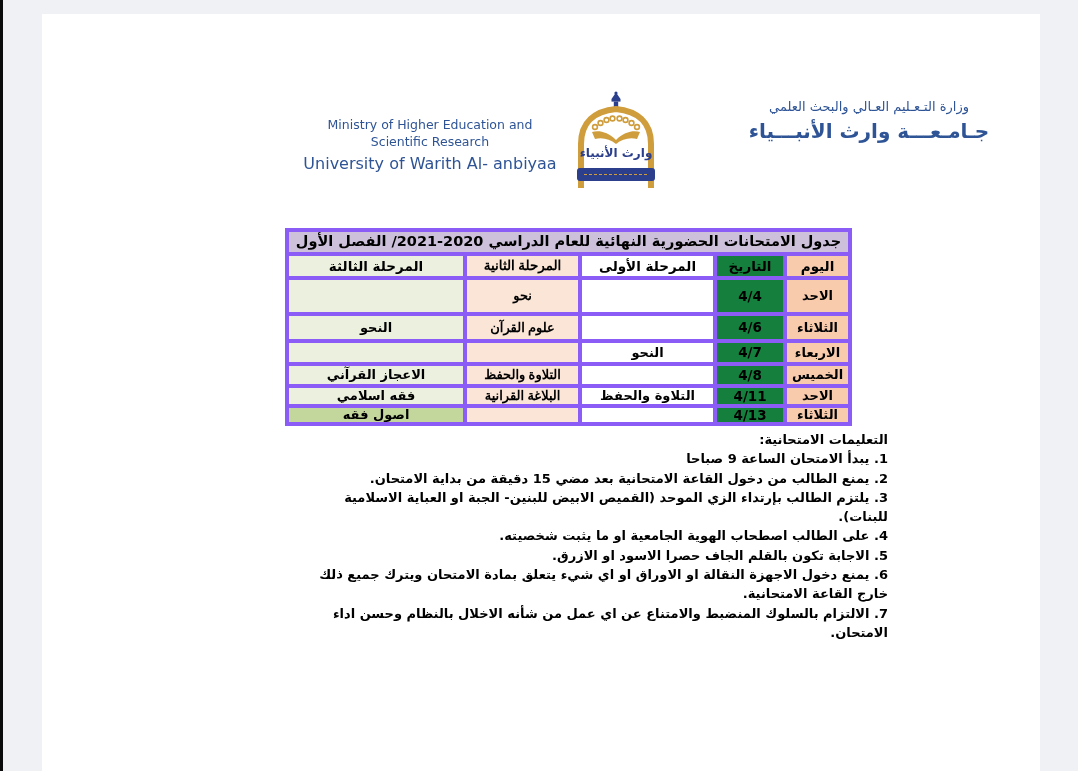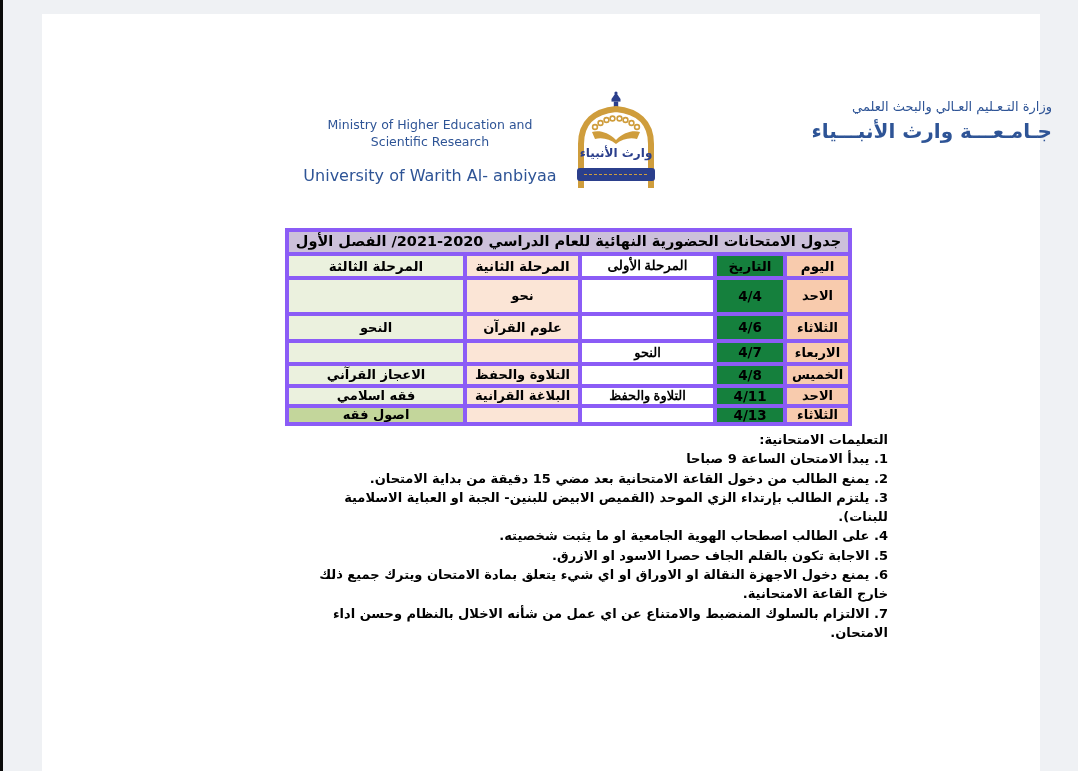--- a/index.html
+++ b/index.html
@@ -10,36 +10,36 @@
     position:relative;
   }
   .edge-strip{position:absolute;left:0;top:0;width:3px;height:771px;background:#0a0a0a;}
   .page{
     position:absolute;left:42px;top:14px;width:998px;height:757px;
     background:#ffffff;
   }
   
   .hdr-en{position:absolute;left:228px;top:102px;width:320px;text-align:center;color:#2e5496;}
   .hdr-en .l12{font-size:12.5px;line-height:17px;font-weight:500;}
-  .hdr-en .l3{font-size:16px;line-height:20px;margin-top:16px;font-weight:500;}
+  .hdr-en .l3{font-size:16px;line-height:20px;margin-top:4px;font-weight:500;}
   .logo{position:absolute;left:526px;top:76px;width:96px;height:102px;}
-  .hdr-ar{position:absolute;left:644px;top:84px;width:366px;color:#2e5496;direction:rtl;}
+  .hdr-ar{position:absolute;left:644px;top:84px;width:366px;text-align:center;color:#2e5496;direction:rtl;}
   .hdr-ar .a1{font-size:13px;line-height:18px;font-weight:500;}
   .hdr-ar .a2{font-size:20px;line-height:30px;font-weight:bold;}
   .hdr-ar .a3{font-size:12.5px;line-height:17px;font-weight:bold;}
   
   .tablebox{position:absolute;left:243px;top:214px;}
   table.sched{border-collapse:collapse;direction:rtl;table-layout:fixed;width:563px;}
   .sched td{border:4px solid #8b5cf6;padding:0 2px;text-align:center;vertical-align:middle;
             font-weight:bold;color:#000;line-height:1.05;overflow:hidden;white-space:nowrap;}
   .title-cell{background:#ccc0da;font-size:14.5px;}
   .h-day,.c-day{background:#f8cbad;font-size:13px;}
   .h-date,.c-date{background:#15803d;font-size:13.5px;}
-  .h-s1,.c-s1{background:#ffffff;font-size:13px;font-family:Liberation Serif, serif;}
-  .h-s2,.c-s2{background:#fbe5d6;font-size:13px;}
+  .h-s1,.c-s1{background:#ffffff;font-size:13px;}
+  .h-s2,.c-s2{background:#fbe5d6;font-size:13px;font-family:Liberation Serif, serif;}
   .h-s3,.c-s3{background:#ebf1de;font-size:13px;}
   .hd{font-size:13.5px;}
   td.green{background:#c3d69b;}
   
   .instructions{position:absolute;left:256px;top:416px;width:590px;direction:rtl;text-align:right;
                 color:#000;font-size:13px;font-weight:bold;line-height:19.3px;}
   
   .signature{position:absolute;left:318px;top:606px;width:300px;text-align:center;color:#111;}
   .sig-title{font-size:16px;font-weight:bold;}
   .sig-name{font-size:19px;font-weight:bold;margin-top:9px;direction:rtl;}

